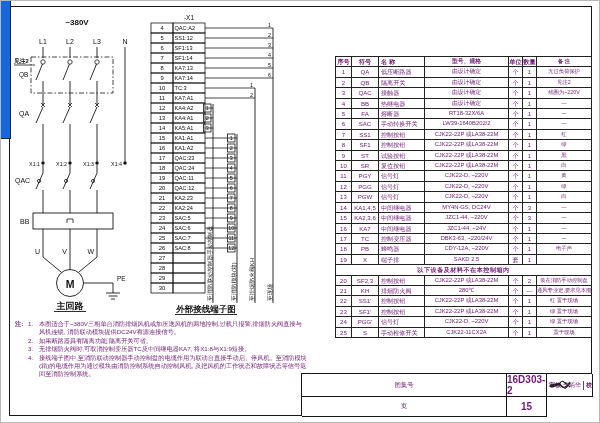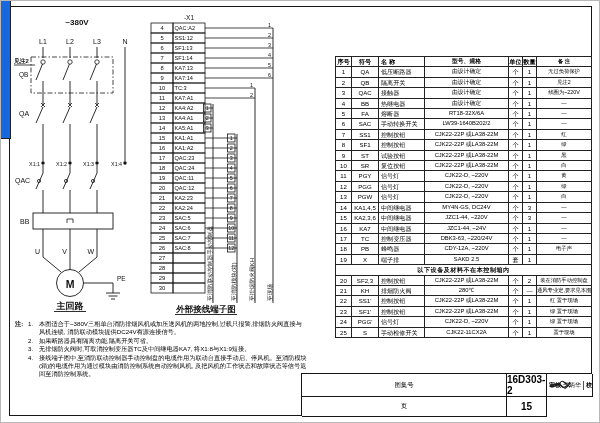--- a/index.html
+++ b/index.html
@@ -1,18 +1,18 @@
 <!DOCTYPE html>
 <html><head>
 <meta charset="utf-8">
 <style>
   *{box-sizing:border-box;margin:0;padding:0}
   html,body{width:600px;height:423px;overflow:hidden;background:#f2f2f2}
   .screen{position:relative;width:600px;height:423px;background:#ffffff;
-          border:1px solid #b8b8b8;font-family:"Liberation Sans",sans-serif;color:#000000}
+          border:1px solid #b8b8b8;font-family:"Liberation Sans",sans-serif;color:#701a75}
   .frame{position:absolute;left:8px;top:5px;width:583px;height:410px;border:1.6px solid #161616}
   .bluetab{position:absolute;left:0;top:0;width:10px;height:138px;background:#1668dc;
            border-right:1px solid #222;border-bottom:1px solid #222}
   svg{position:absolute;overflow:visible}
   svg text{fill:#111;font-family:"Liberation Sans",sans-serif}
   .ln{fill:none;stroke:#161616;stroke-width:0.9}
   .lnth{fill:none;stroke:#161616;stroke-width:0.8}
   .dashdot{fill:none;stroke:#161616;stroke-width:0.8;stroke-dasharray:5 2 1.5 2}
   .dot{fill:#111;stroke:none}
   

